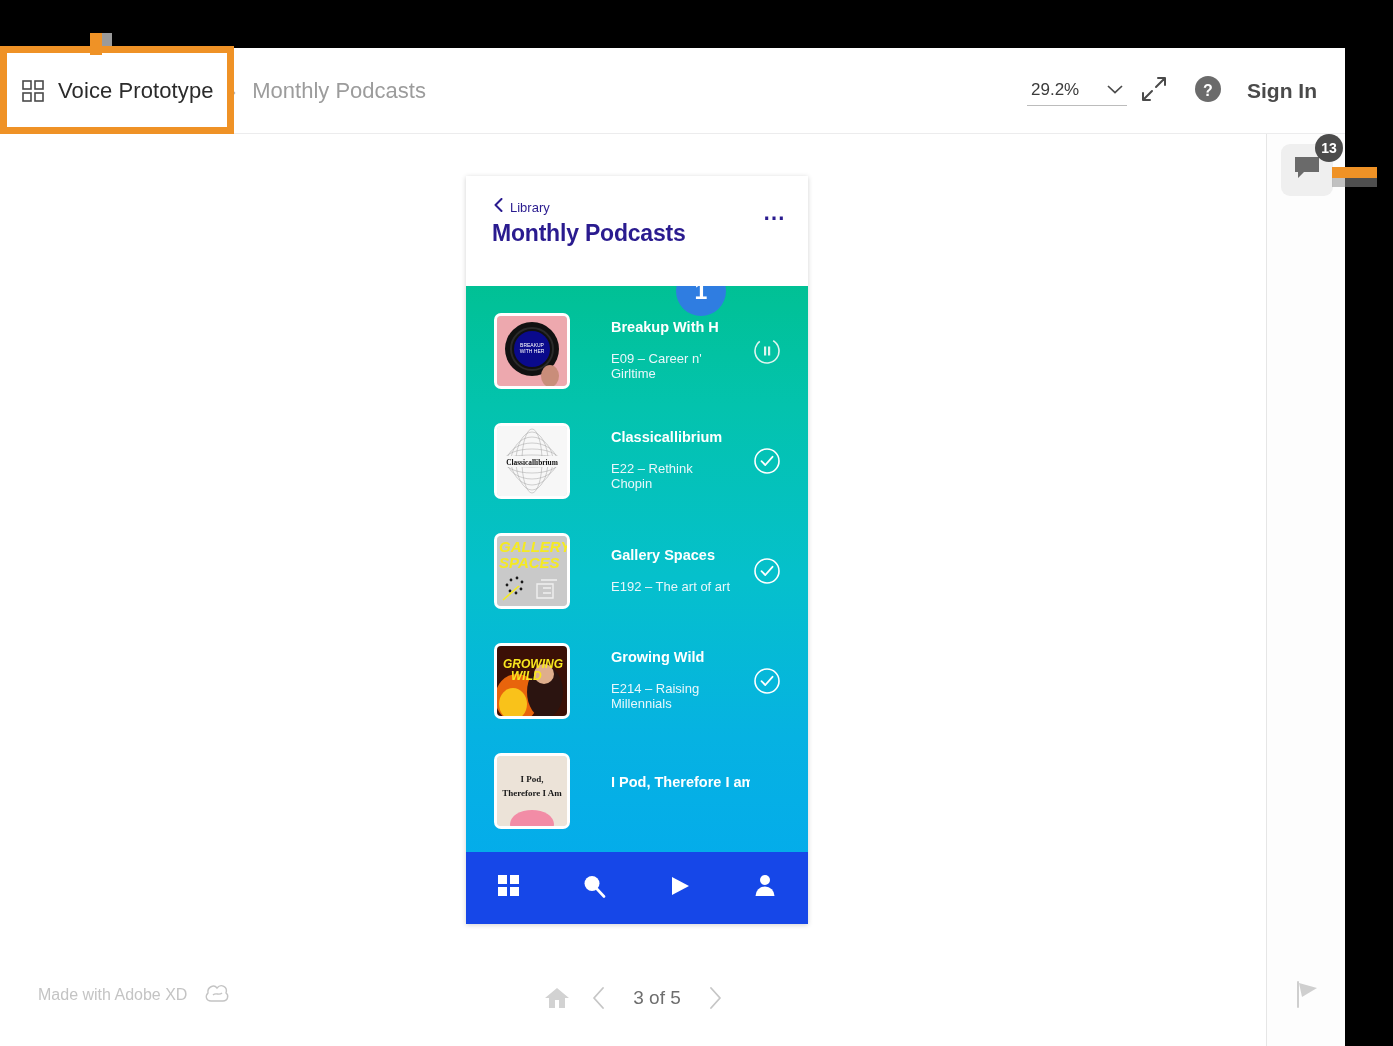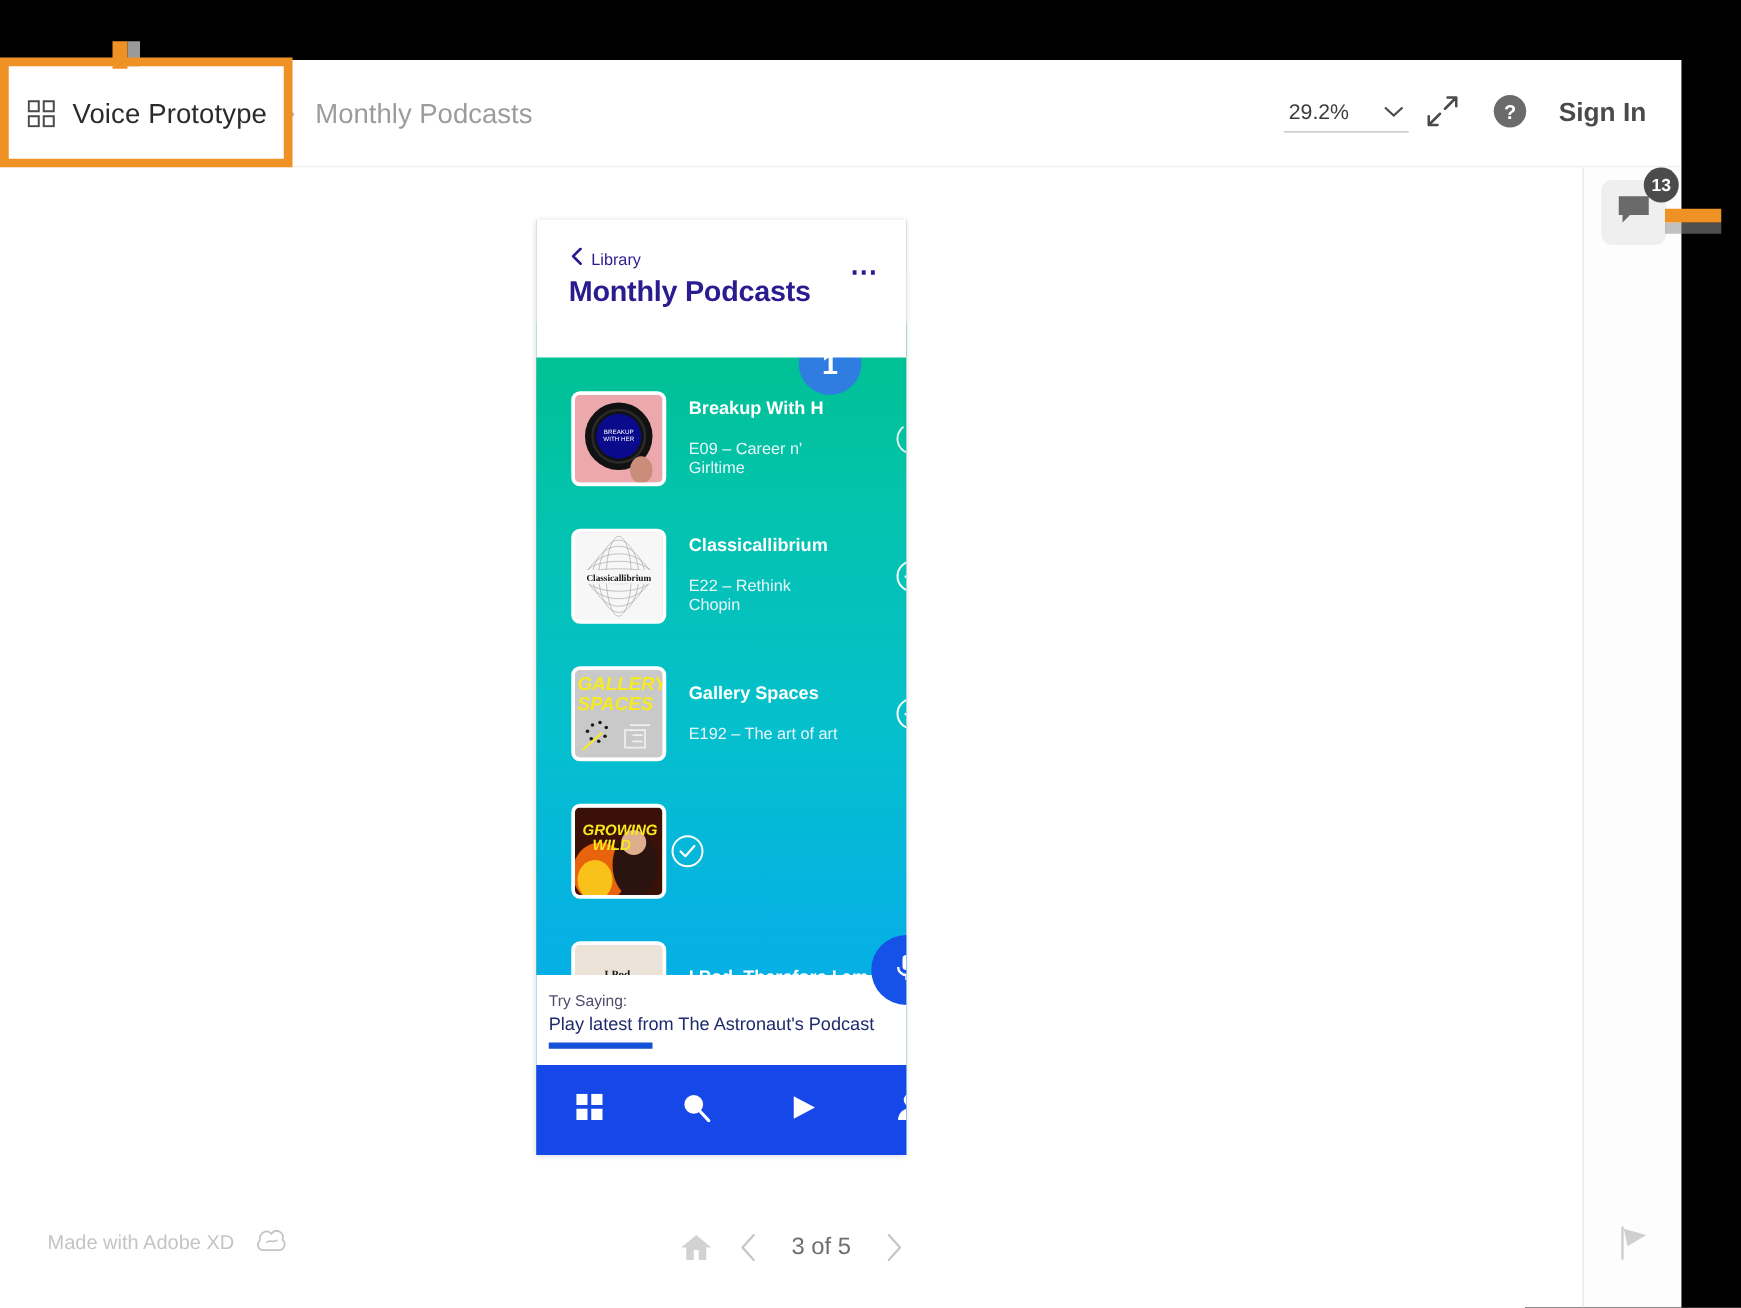--- a/index.html
+++ b/index.html
@@ -113,23 +113,23 @@
   }
 
   
   .canvas {
     position: absolute; left: 0; top: 134px;
     width: 1266px; height: 912px;
     background: #ffffff;
   }
 
   .phone {
-    position: absolute; left: 429px; top: 42px;
-    width: 296px; height: 748px;
-    background: #a3a3a3;
+    position: absolute; left: 466px; top: 42px;
+    width: 342px; height: 748px;
+    background: #c4b5fd;
     box-shadow: 0 1px 5px rgba(0,0,0,.18);
     overflow: hidden;
   }
 
   
   .ph-head {
     position: relative; width: 100%; height: 110px;
     background: #ffffff; z-index: 3;
   }
   .ph-back {
@@ -162,21 +162,21 @@
   .list { position: absolute; left: 0; top: 38px; width: 100%; }
   .row {
     position: relative; height: 110px;
     display: flex; align-items: center; padding: 0 24px 0 28px;
   }
   .thumb {
     width: 76px; height: 76px; flex: 0 0 76px;
     border-radius: 7px; border: 3px solid #fff;
     overflow: hidden; position: relative; background:#ddd;
   }
-  .row-text { flex: 1 1 auto; padding-left: 18px; min-width: 0; }
+  .row-text { flex: 1 1 auto; min-width: 0; margin-left: 41px; }
   .row-title {
     font-size: 14.5px; font-weight: bold; color: #ffffff;
     line-height: 1.1; white-space: nowrap; overflow: hidden;
   }
   .row-sub {
     font-size: 13px; color: #e9f7fb; margin-top: 16px;
     line-height: 1.15; max-width: 125px;
   }
   .row-action { flex: 0 0 34px; display:flex; justify-content:center; cursor:pointer; }
 
@@ -403,20 +403,24 @@
               <svg width="100%" height="100%" viewBox="0 0 70 70">
                 <rect width="70" height="70" fill="#3b1006"></rect>
                 <ellipse cx="20" cy="52" rx="22" ry="24" fill="#e8640c"></ellipse>
                 <ellipse cx="16" cy="58" rx="14" ry="16" fill="#f9c21a"></ellipse>
                 <ellipse cx="48" cy="46" rx="18" ry="26" fill="#2b1410"></ellipse>
                 <circle cx="47" cy="28" r="10" fill="#dfae8c"></circle>
                 <text x="6" y="22" font-size="12" font-weight="bold" fill="#f9e71f" font-family="Liberation Sans, sans-serif" font-style="italic">GROWING</text>
                 <text x="14" y="34" font-size="12" font-weight="bold" fill="#f9e71f" font-family="Liberation Sans, sans-serif" font-style="italic">WILD</text>
               </svg>
             </div>
+            <div class="row-text">
+              <div class="row-title">Growing Wild</div>
+              <div class="row-sub">E214 – Raising Millennials</div>
+            </div>
             <div class="row-action">
               <svg width="28" height="28" viewBox="0 0 28 28">
                 <circle cx="14" cy="14" r="12" fill="none" stroke="#ffffff" stroke-width="1.6"></circle>
                 <path d="M8.5 14.2 L12.3 18 L19.5 9.8" fill="none" stroke="#ffffff" stroke-width="1.8" stroke-linecap="round" stroke-linejoin="round"></path>
               </svg>
             </div>
           </div>
 
           <div class="row">
             <div class="thumb">
@@ -432,34 +436,20 @@
               <div class="row-sub"></div>
             </div>
             <div class="row-action"></div>
           </div>
 
         </div>
 
         <div class="badge-1">1</div>
       </div>
 
-      <div class="try-panel">
-        <div class="try-label">Try Saying:</div>
-        <div class="try-phrase">Play latest from The Astronaut's Podcast</div>
-        <div class="try-underline"></div>
-        <div class="mic">
-          <span>
-            <svg width="24" height="28" viewBox="0 0 24 28">
-              <rect x="9" y="4" width="6" height="12" rx="3" fill="#ffffff"></rect>
-              <path d="M5.5 13.5 A6.5 6.5 0 0 0 18.5 13.5" fill="none" stroke="#ffffff" stroke-width="1.9"></path>
-              <rect x="11.2" y="20" width="1.8" height="4" fill="#ffffff"></rect>
-            </svg>
-          </span>
-        </div>
-      </div>
 
       <div class="tabbar">
         <div class="tabitem">
           <span>
             <svg width="22" height="22" viewBox="0 0 22 22">
               <rect x="0" y="0" width="9" height="9" fill="#fff"></rect>
                 <rect x="12" y="0" width="9" height="9" fill="#fff"></rect>
               <rect x="0" y="12" width="9" height="9" fill="#fff"></rect>
                 <rect x="12" y="12" width="9" height="9" fill="#fff"></rect>
             </svg>

